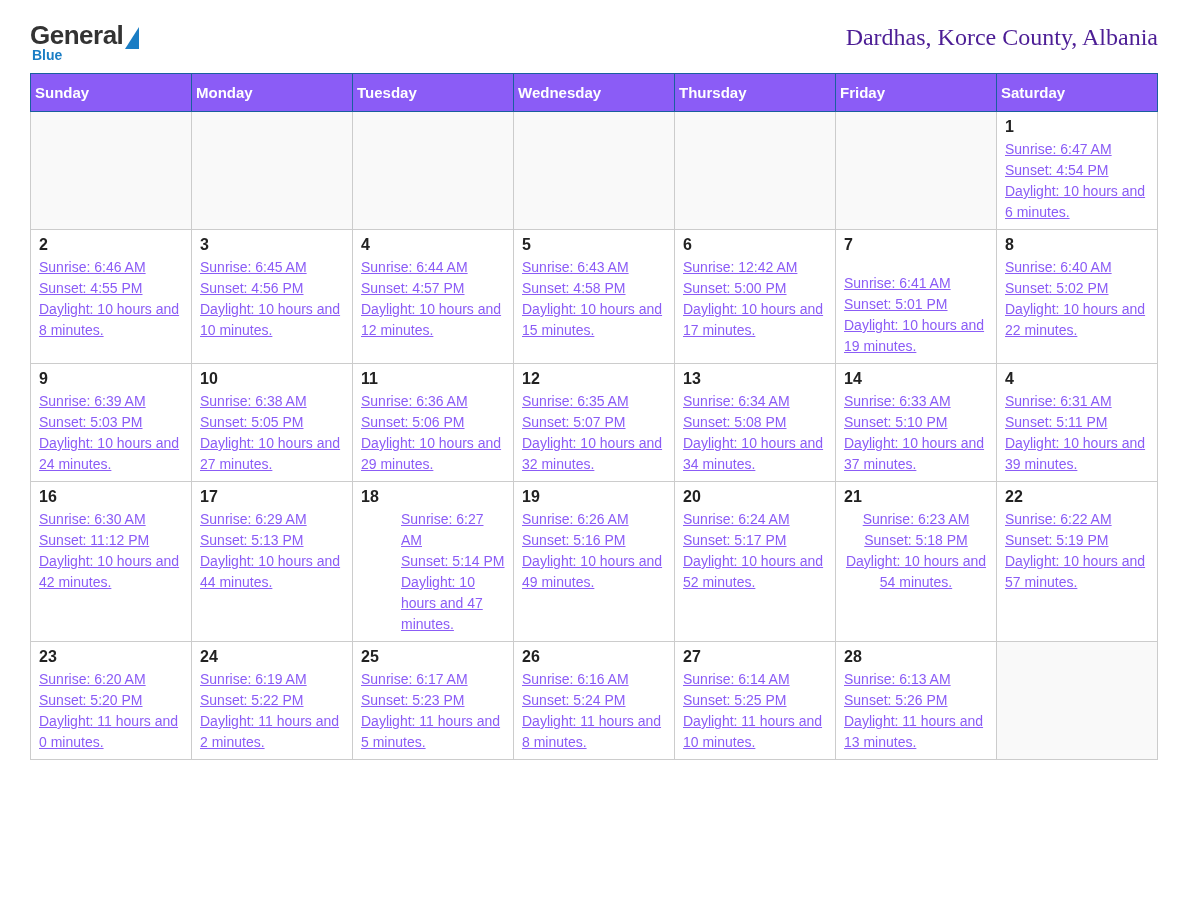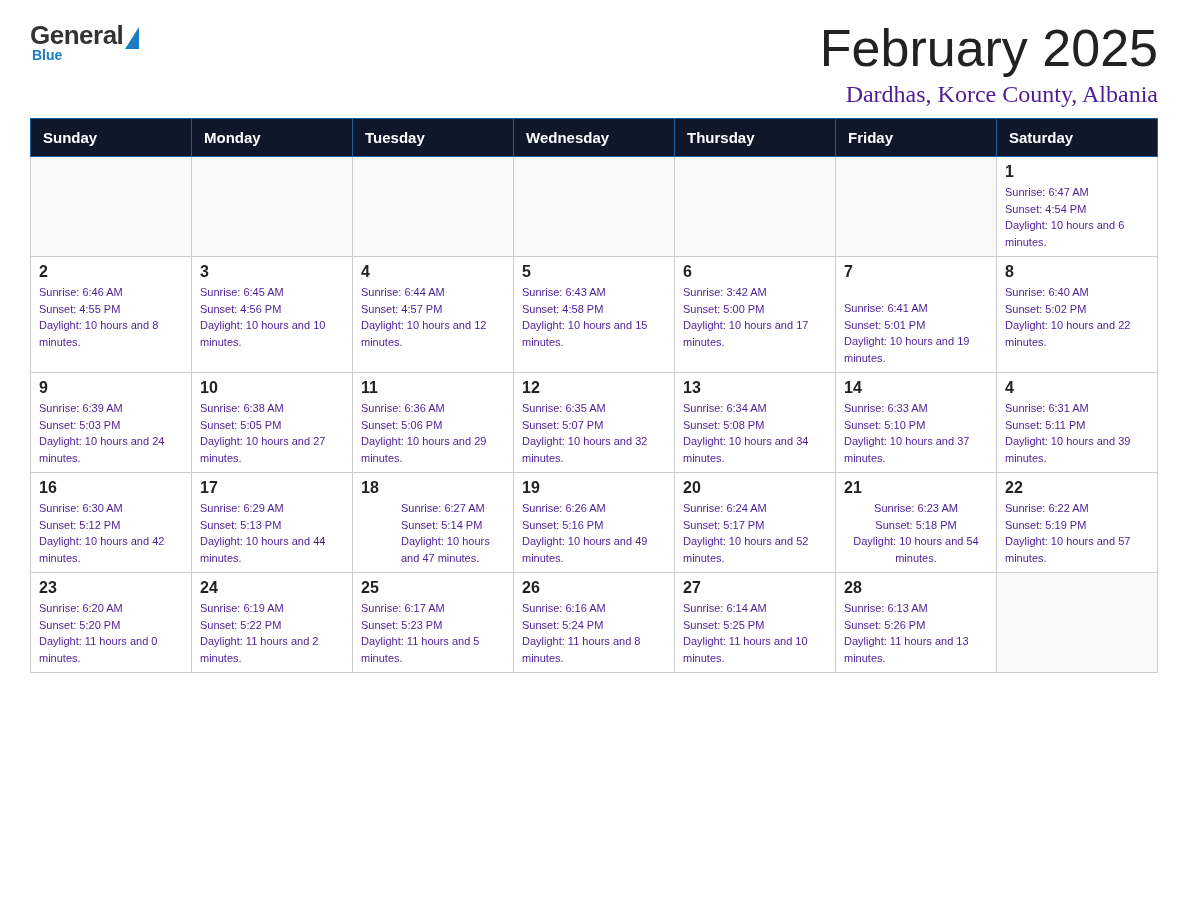--- a/index.html
+++ b/index.html
@@ -60,69 +60,69 @@
       color: #4c1d95;
       margin-top: 4px;
       font-family: Liberation Serif, serif;
     }
     .calendar {
       width: 100%;
       border-collapse: collapse;
       margin-top: 8px;
     }
     .calendar thead tr th {
-      background-color: #0f172a;
+      background-color: #8b5cf6;
       color: #fff;
       font-size: 15px;
       font-weight: bold;
-      padding: 10px 12px;
+      padding: 10px 4px;
       text-align: left;
       border: 1px solid #1a5f9e;
     }
     .calendar tbody tr td {
       vertical-align: top;
       padding: 6px 8px;
       border: 1px solid #ccc;
       width: calc(100% / 7);
       min-height: 110px;
       font-size: 13px;
       color: #333;
     }
     .calendar tbody tr td .day-num {
       font-size: 16px;
       font-weight: bold;
       color: #222;
       display: block;
       margin-bottom: 3px;
     }
     .calendar tbody tr td .day-info {
-      font-size: 11px;
-      color: #4c1d95;
+      font-size: 14px;
+      color: #8b5cf6;
       line-height: 1.5;
+      text-decoration: underline;
     }
     .empty-cell {
       background: #f9f9f9;
     }
     .calendar tbody tr:first-child td {
       min-height: 120px;
     }
   </style>
 </head>
 <body>
 
 <div class="header">
   <div class="logo">
     <div class="logo-top">
       <span class="logo-general">General</span>
       <div class="logo-triangle"></div>
     </div>
     <span class="logo-subtitle">Blue</span>
   </div>
   <div class="title-block">
-    <div class="main-title">February 2025</div>
     <div class="subtitle">Dardhas, Korce County, Albania</div>
   </div>
 </div>
 
 <table class="calendar">
   <thead>
     <tr>
     <th>Sunday</th>
         <th>Monday</th>
         <th>Tuesday</th>
@@ -167,21 +167,21 @@
 Daylight: 10 hours and 12 minutes.</div>
         </td>
         <td>
           <span class="day-num">5</span>
           <div class="day-info" style="white-space: pre-line;">Sunrise: 6:43 AM
 Sunset: 4:58 PM
 Daylight: 10 hours and 15 minutes.</div>
         </td>
         <td>
           <span class="day-num">6</span>
-          <div class="day-info" style="white-space: pre-line;">Sunrise: 3:42 AM
+          <div class="day-info" style="white-space: pre-line;">Sunrise: 12:42 AM
 Sunset: 5:00 PM
 Daylight: 10 hours and 17 minutes.</div>
         </td>
         <td>
           <span class="day-num">7</span>
           <div class="day-info" style="white-space: pre-line; margin-top: 19px;">Sunrise: 6:41 AM
 Sunset: 5:01 PM
 Daylight: 10 hours and 19 minutes.</div>
         </td>
         <td>
@@ -232,21 +232,21 @@
           <span class="day-num">4</span>
           <div class="day-info" style="white-space: pre-line;">Sunrise: 6:31 AM
 Sunset: 5:11 PM
 Daylight: 10 hours and 39 minutes.</div>
         </td>
       </tr>
       <tr>
         <td>
           <span class="day-num">16</span>
           <div class="day-info" style="white-space: pre-line;">Sunrise: 6:30 AM
-Sunset: 5:12 PM
+Sunset: 11:12 PM
 Daylight: 10 hours and 42 minutes.</div>
         </td>
         <td>
           <span class="day-num">17</span>
           <div class="day-info" style="white-space: pre-line;">Sunrise: 6:29 AM
 Sunset: 5:13 PM
 Daylight: 10 hours and 44 minutes.</div>
         </td>
         <td>
           <span class="day-num">18</span>

